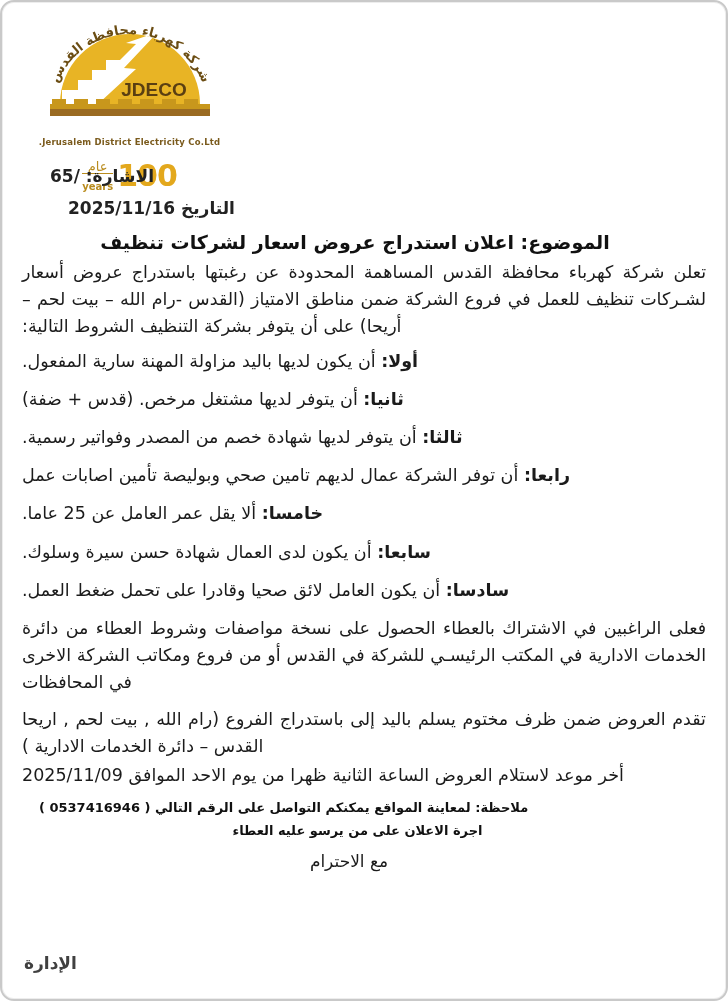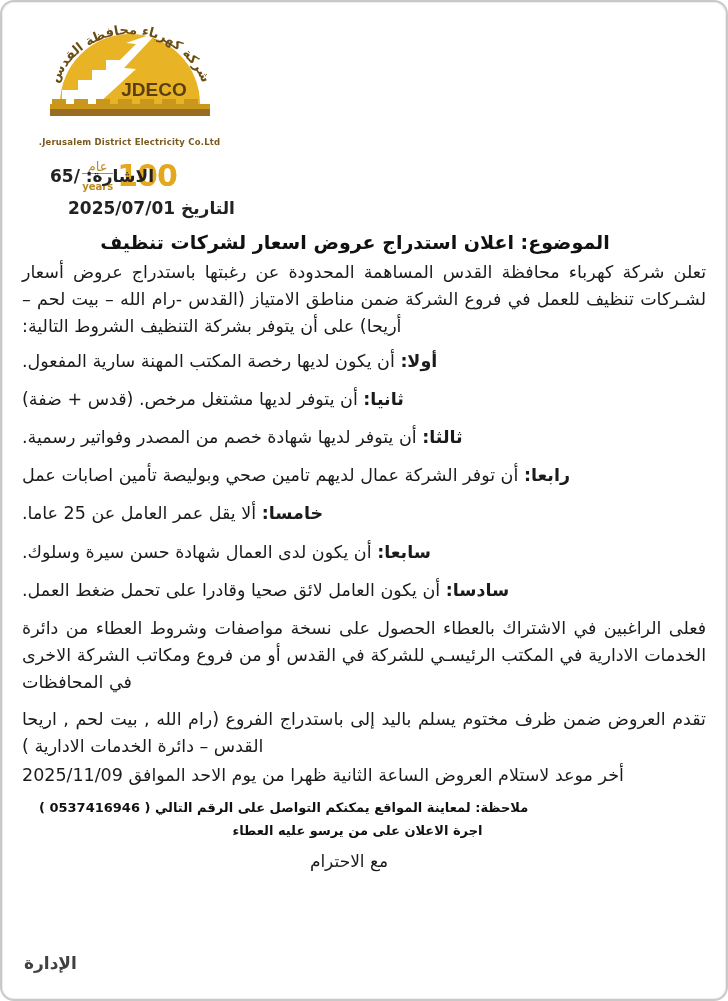--- a/index.html
+++ b/index.html
@@ -288,30 +288,30 @@
 
   </div>
 
   <div class="meta">
     <div class="meta-row ref">
       <span class="mlabel">الاشارة:</span>
       <span class="mval">65/</span>
     </div>
     <div class="meta-row date">
       <span class="mlabel">التاريخ</span>
-      <span class="mval">2025/07/01</span>
+      <span class="mval">2025/11/16</span>
     </div>
   </div>
 
   <div class="subject">الموضوع: اعلان استدراج عروض اسعار لشركات تنظيف</div>
 
   <div class="para intro">تعلن شركة كهرباء محافظة القدس المساهمة المحدودة عن رغبتها باستدراج عروض أسعار لشـركات تنظيف للعمل في فروع الشركة ضمن مناطق الامتياز (القدس -رام الله – بيت لحم – أريحا) على أن يتوفر بشركة التنظيف الشروط التالية:</div>
 
   <div class="conditions">
-      <div class="cond"><span class="ord">أولا:</span><span class="txt"> أن يكون لديها رخصة المكتب المهنة سارية المفعول.</span></div>
+      <div class="cond"><span class="ord">أولا:</span><span class="txt"> أن يكون لديها باليد مزاولة المهنة سارية المفعول.</span></div>
       <div class="cond"><span class="ord">ثانيا:</span><span class="txt"> أن يتوفر لديها مشتغل مرخص. (قدس + ضفة)</span></div>
       <div class="cond"><span class="ord">ثالثا:</span><span class="txt"> أن يتوفر لديها شهادة خصم من المصدر وفواتير رسمية.</span></div>
       <div class="cond"><span class="ord">رابعا:</span><span class="txt"> أن توفر الشركة عمال لديهم تامين صحي وبوليصة تأمين اصابات عمل</span></div>
       <div class="cond"><span class="ord">خامسا:</span><span class="txt"> ألا يقل عمر العامل عن 25 عاما.</span></div>
       <div class="cond"><span class="ord">سابعا:</span><span class="txt"> أن يكون لدى العمال شهادة حسن سيرة وسلوك.</span></div>
       <div class="cond"><span class="ord">سادسا:</span><span class="txt"> أن يكون العامل لائق صحيا وقادرا على تحمل ضغط العمل.</span></div>
     </div>
 
   <div class="para tender">فعلى الراغبين في الاشتراك بالعطاء الحصول على نسخة مواصفات وشروط العطاء من دائرة الخدمات الادارية في المكتب الرئيسـي للشركة في القدس أو من فروع ومكاتب الشركة الاخرى في المحافظات</div>
 

